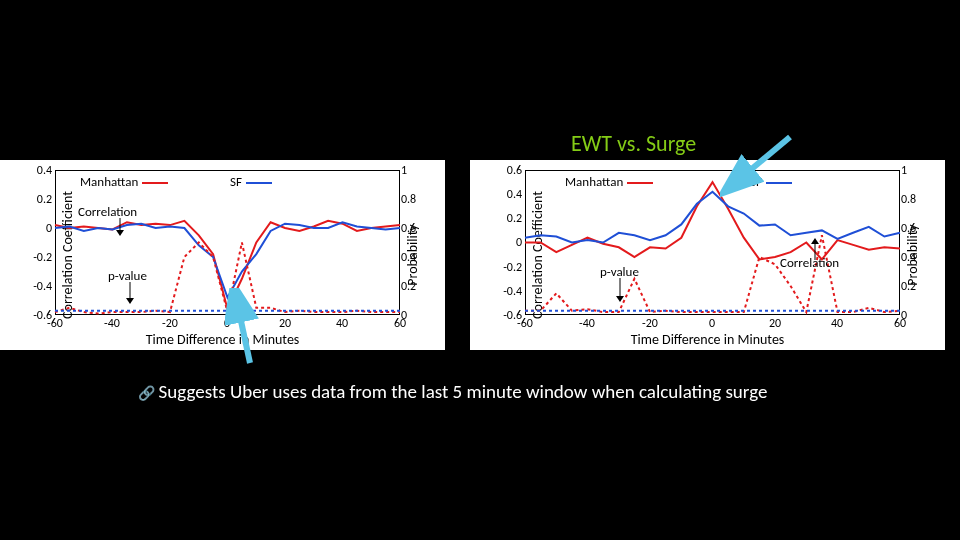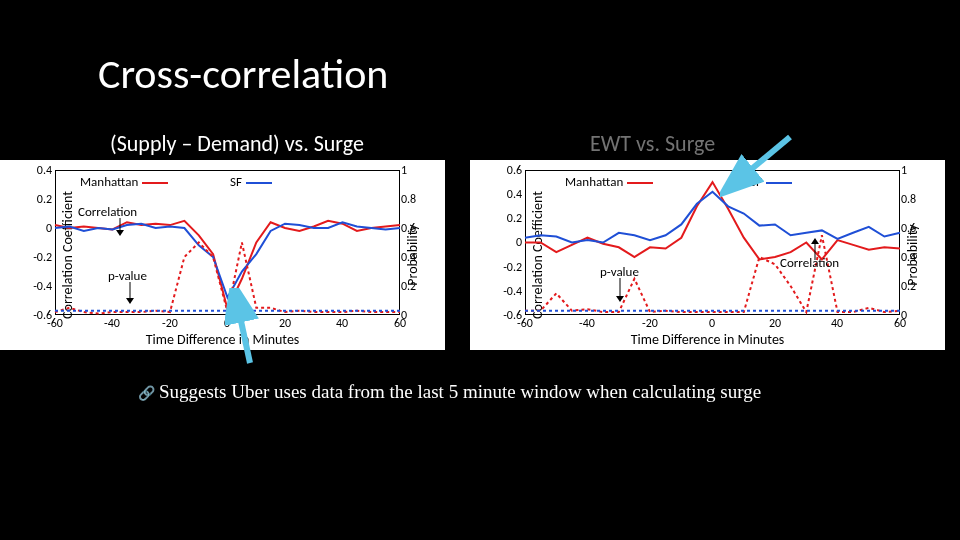--- a/index.html
+++ b/index.html
@@ -26,24 +26,24 @@
   }
   .subtitle-left {
     position: absolute;
     left: 110px;
     top: 130px;
     font-size: 22px;
     color: #fff;
   }
   .subtitle-right {
     position: absolute;
-    left: 590px;
+    left: 571px;
     top: 130px;
     font-size: 22px;
-    color: #737373;
+    color: #84cc16;
   }
   .chart-container-left {
     position: absolute;
     left: 0px;
     top: 160px;
     width: 445px;
     height: 190px;
     background: #fff;
   }
   .chart-container-right {
@@ -155,39 +155,36 @@
     line-height: 1.25;
   }
   .bullet::before {
     content: "• ";
   }
   .sub-bullet {
     font-size: 19px;
     margin-left: 28px;
     margin-bottom: 10px;
     line-height: 1.25;
-    font-family: Liberation Serif, serif;
   }
   .sub-bullet::before {
     content: "\1F517  ";
     font-size: 14px;
     vertical-align: middle;
     opacity: 0.85;
   }
   .noisy { color: #f25a5a; }
   .responsive { color: #fff; }
 </style>
 </head>
 <body>
 
 <div class="slide">
 
-  <div class="title">Cross-correlation</div>
-
-  <div class="subtitle-left">(Supply – Demand) vs. Surge</div>
+
   <div class="subtitle-right">EWT vs. Surge</div>
 
   <div class="chart-container-left">
     <div class="chart">
       <div class="y-label-left">Correlation Coefficient</div>
       <div class="y-label-right">Probability</div>
       <div class="x-label">Time Difference in Minutes</div>
       <div class="plot-area"></div>
       <svg id="svg-left" width="345" height="145">
           <path d="M0.0 55.1 L14.4 58.0 L28.8 56.5 L43.1 58.0 L57.5 59.5 L71.9 52.2 L86.3 55.1 L100.6 53.7 L115.0 55.1 L129.4 50.8 L143.8 65.3 L158.1 84.1 L172.5 139.2 L186.9 108.8 L201.3 72.5 L215.6 52.2 L230.0 58.0 L244.4 60.9 L258.8 56.5 L273.1 50.8 L287.5 53.7 L301.9 60.9 L316.3 58.0 L330.6 56.5 L345.0 55.1 " fill="none" stroke="#e31a1c" stroke-width="2"></path>

